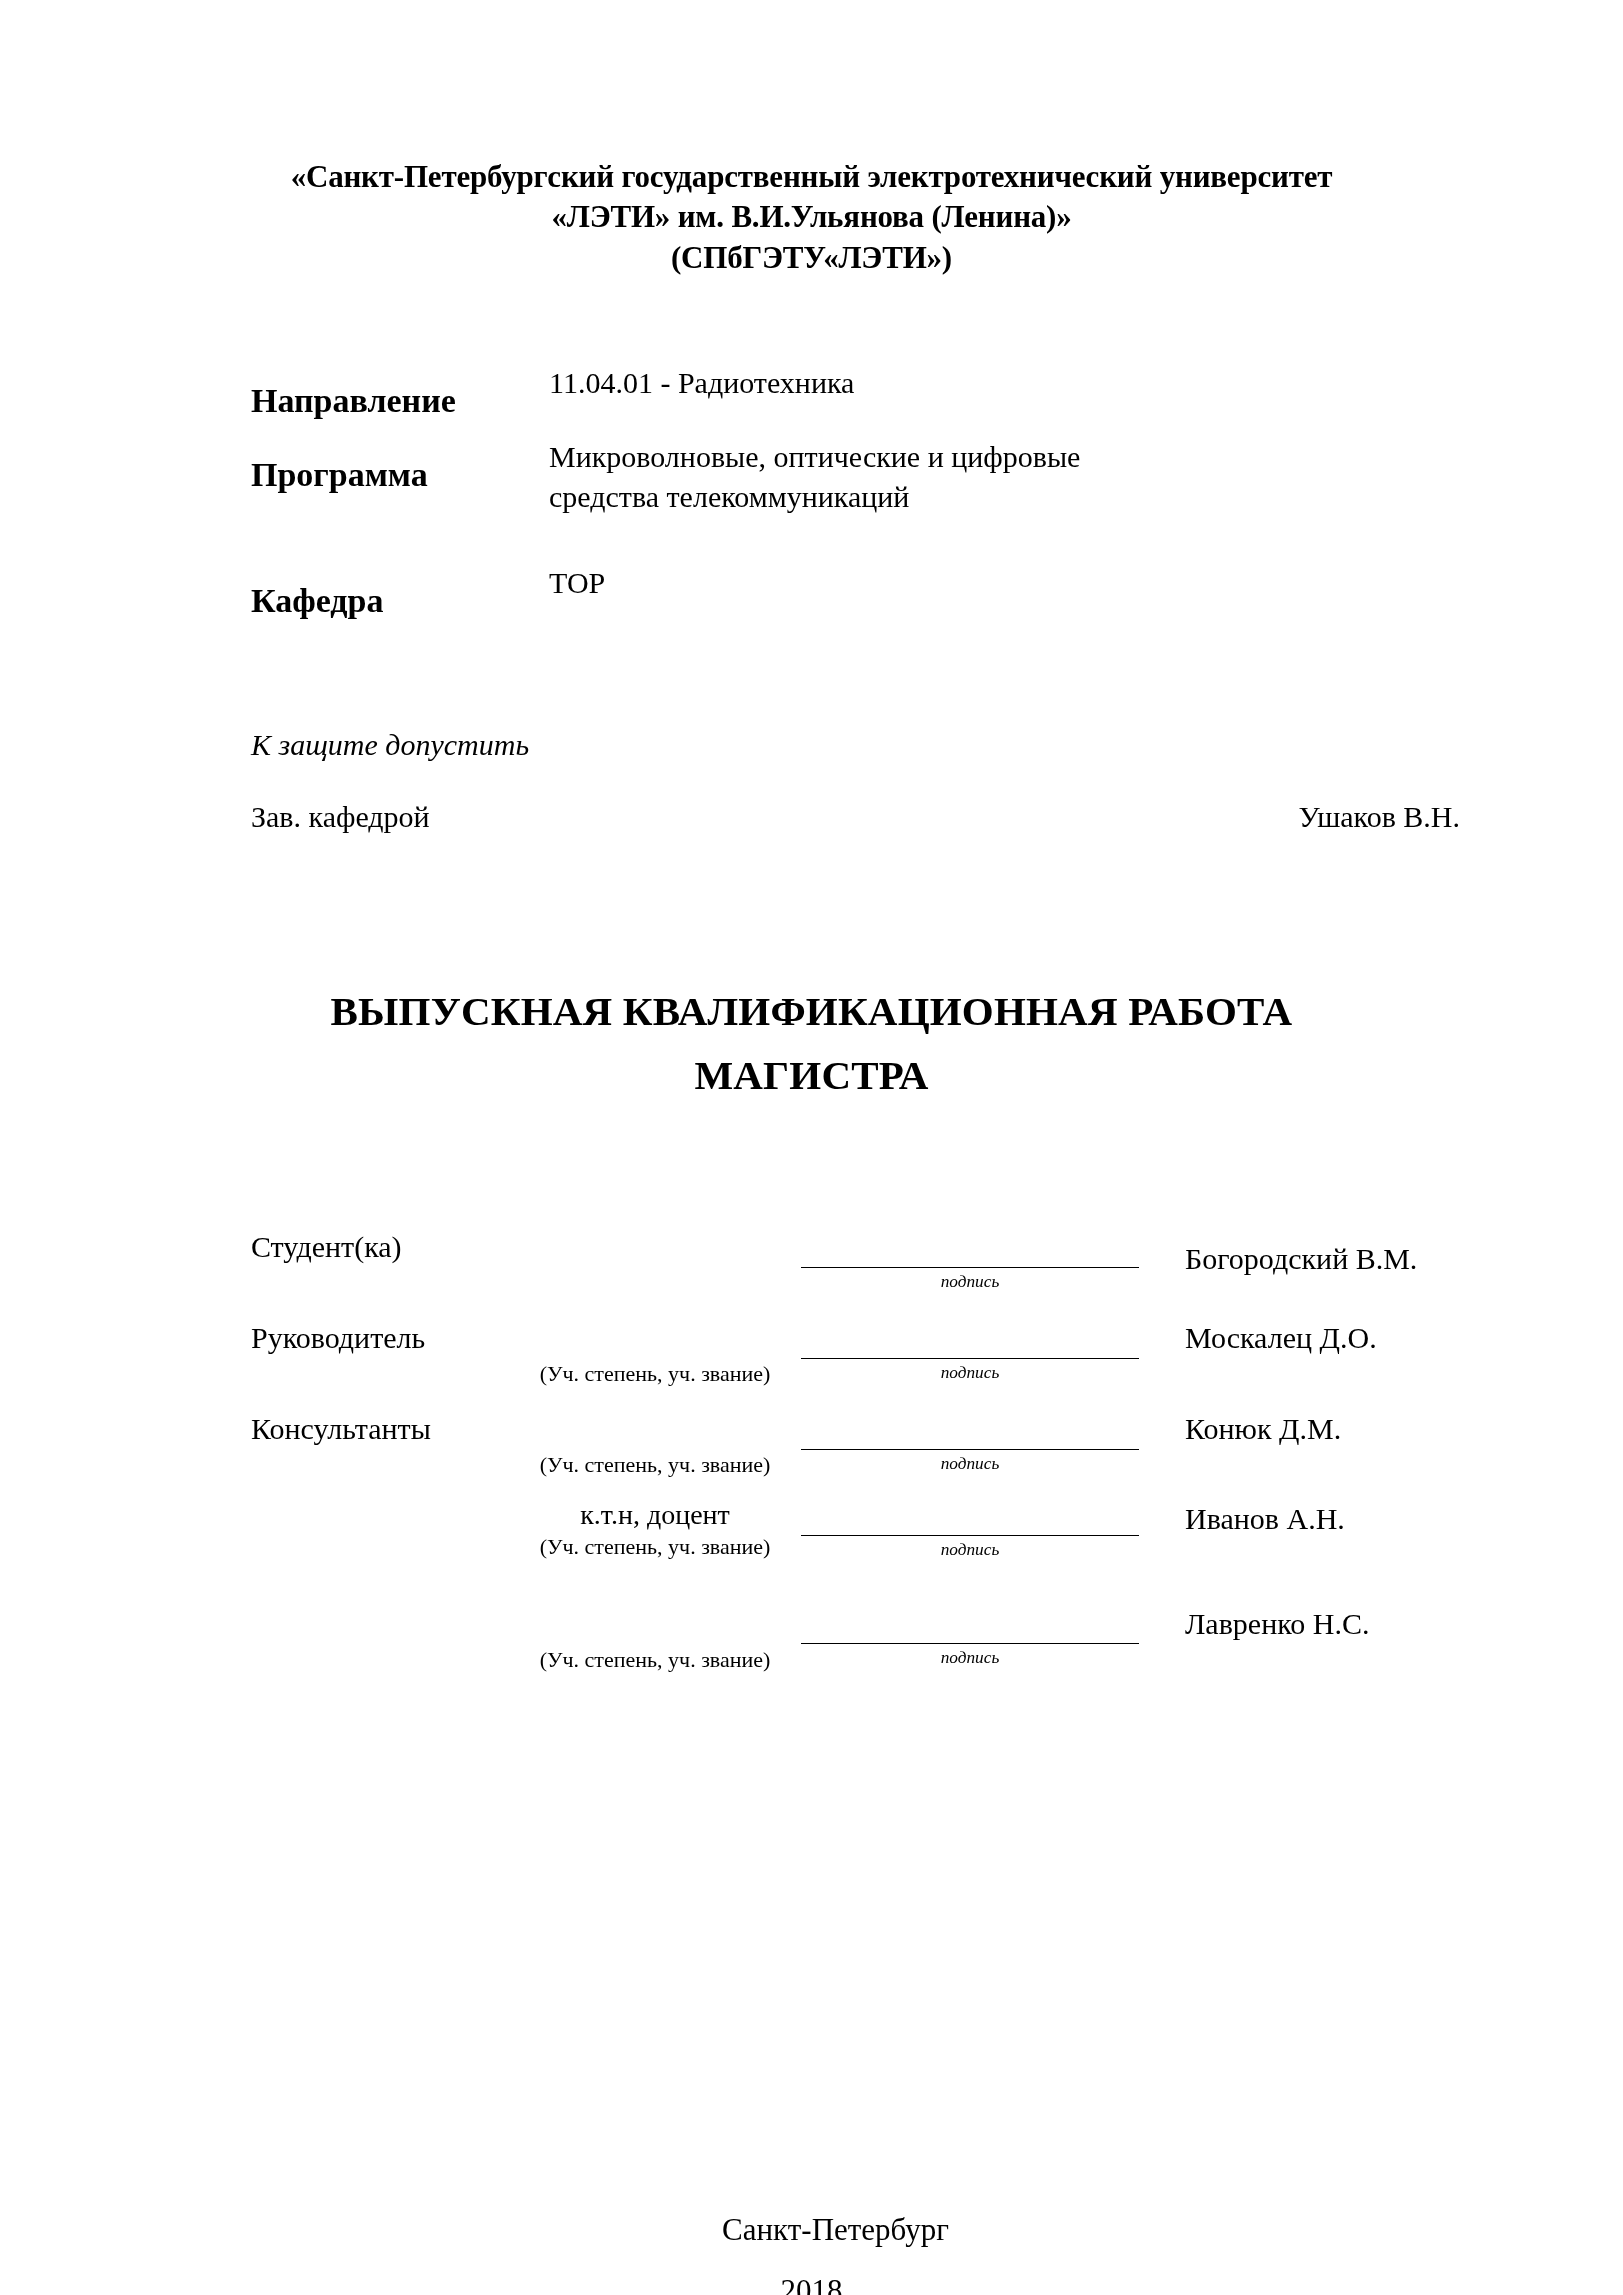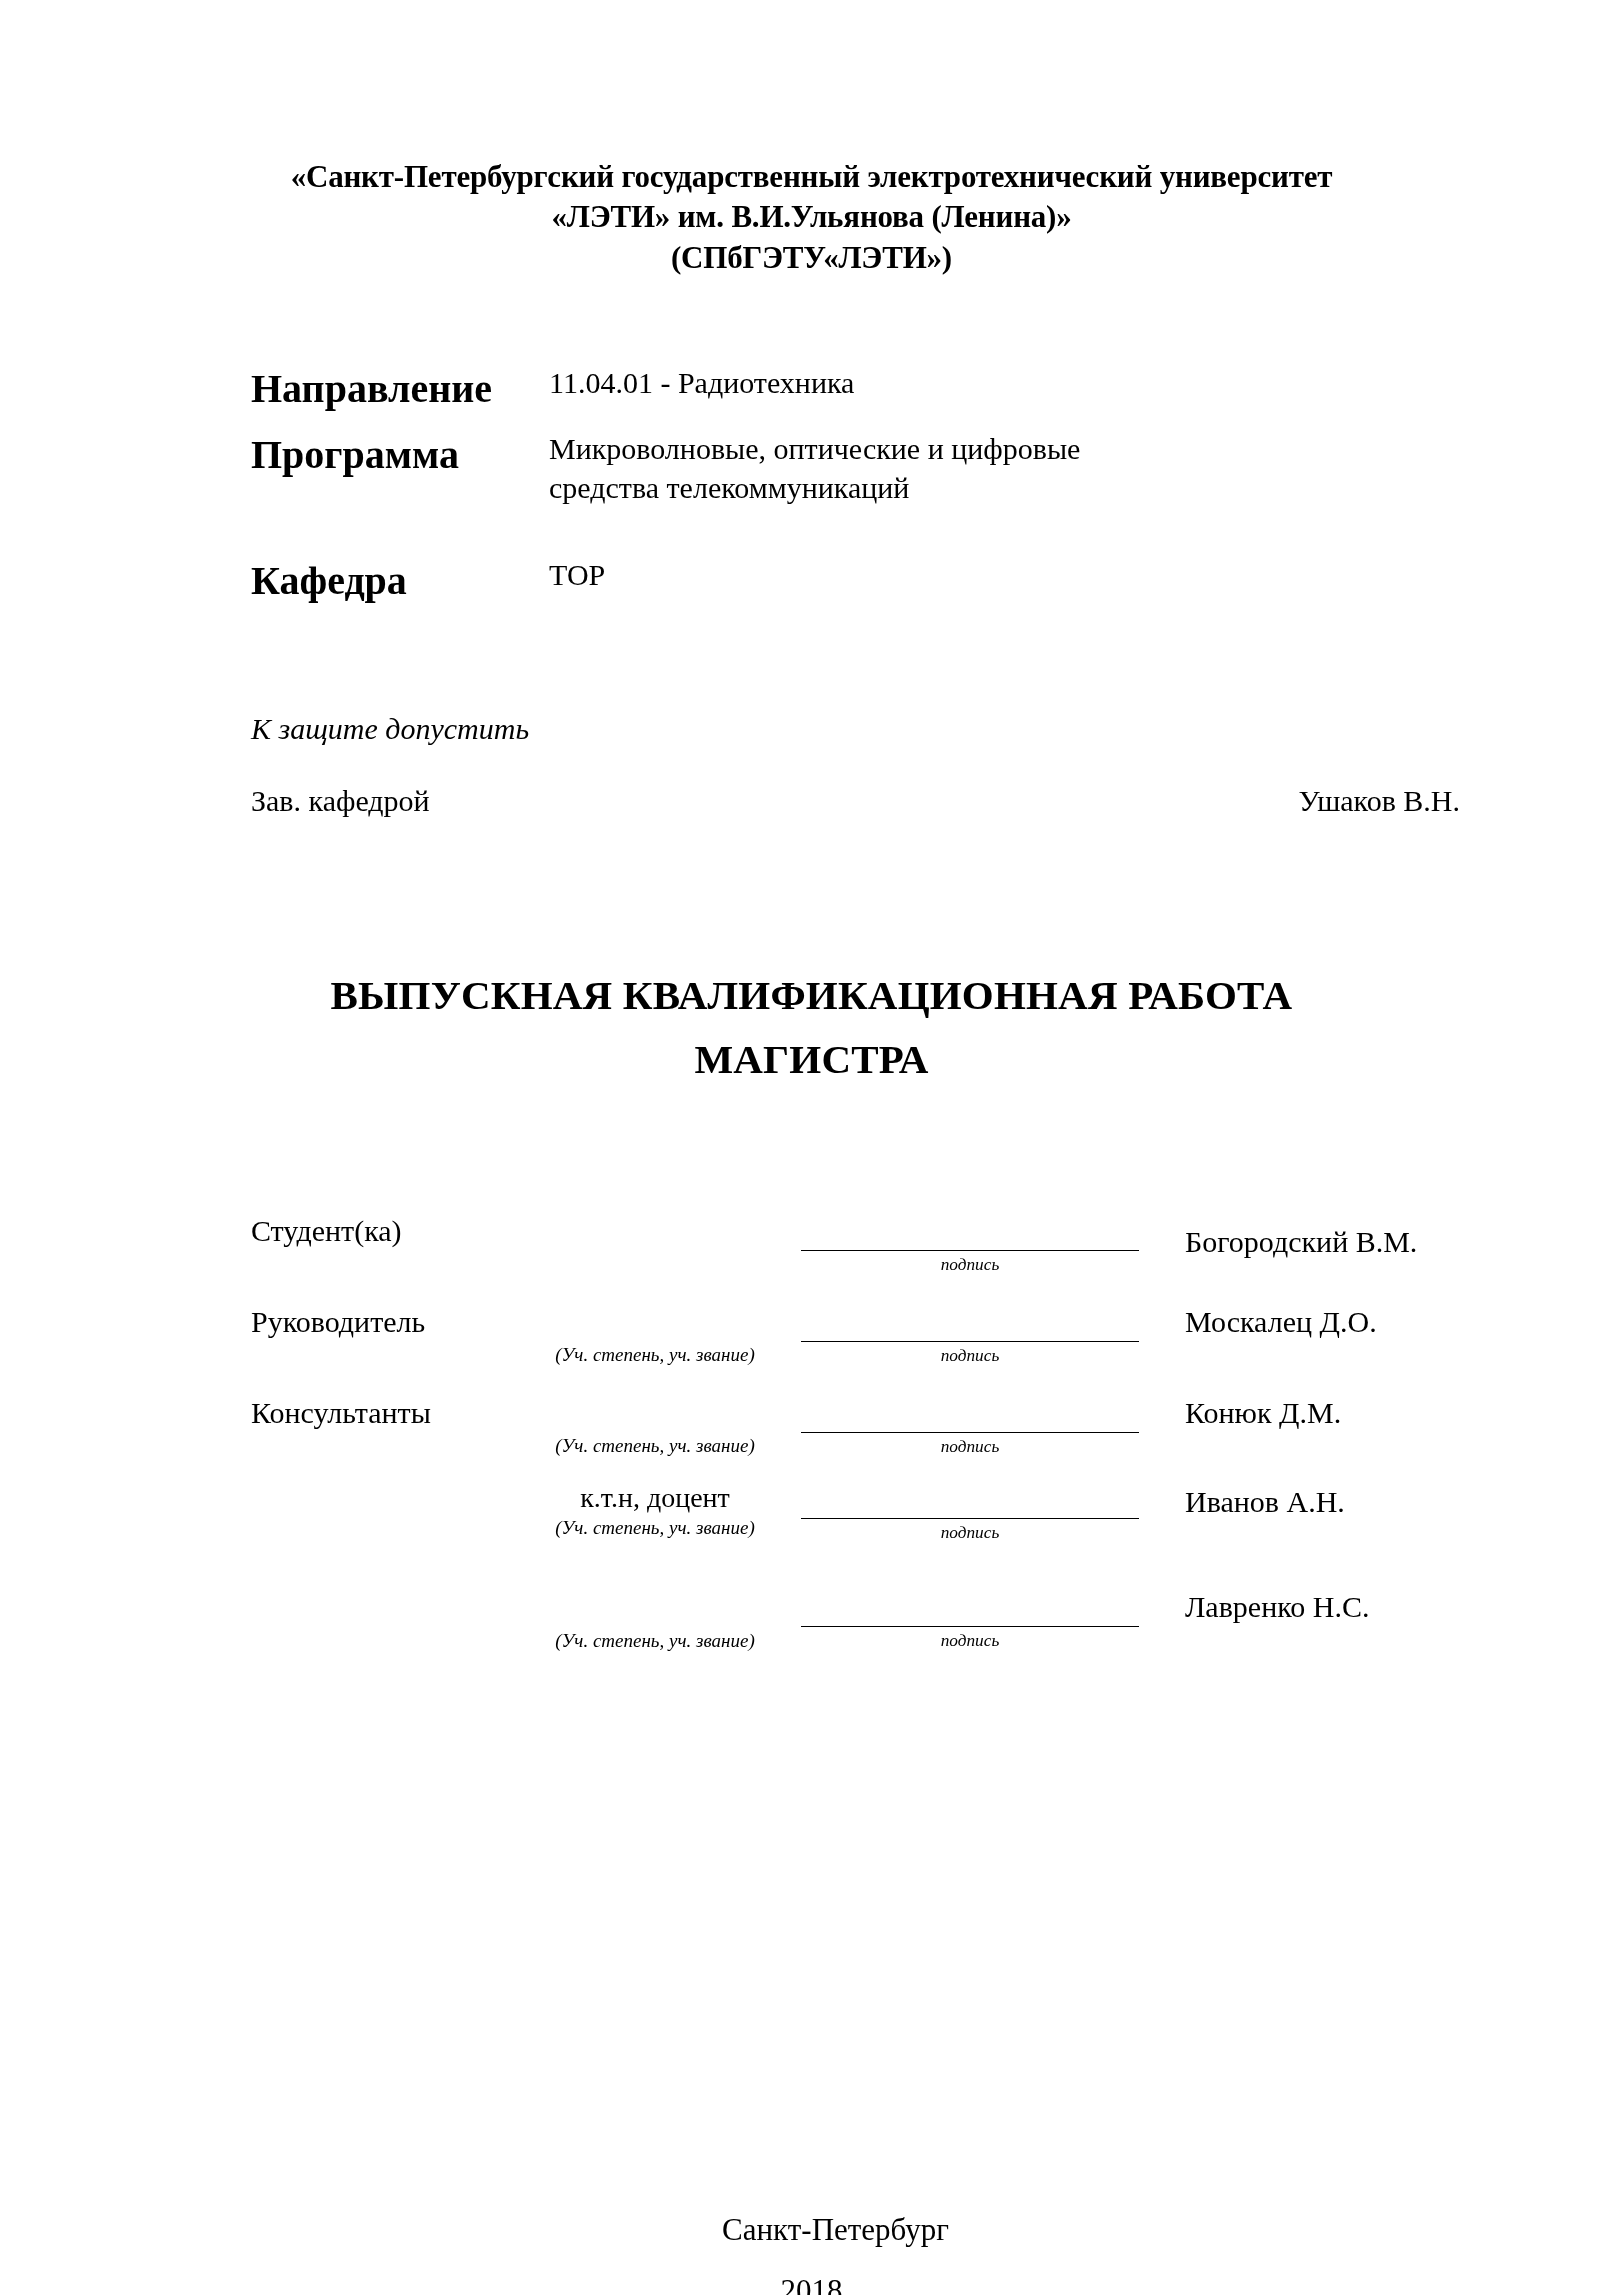--- a/index.html
+++ b/index.html
@@ -40,22 +40,23 @@
   }
   .field-row {
     display: flex;
     align-items: flex-start;
     margin-bottom: 14px;
   }
   .field-label {
     width: 298px;
     flex: 0 0 298px;
     font-weight: bold;
-    font-size: 40px;
+    font-size: 34px;
     line-height: 1.30;
+    margin-top: 16px;
   }
   .field-value {
     font-size: 30px;
     line-height: 1.32;
     max-width: 707px;
   }
   .field-gap { height: 33px; }
 
   
   .approval {
@@ -113,22 +114,21 @@
     left: 0;
     top: 0;
     font-size: 30px;
     white-space: nowrap;
   }
   .sig-degree {
     position: absolute;
     left: 259px;
     width: 290px;
     text-align: center;
-    font-style: italic;
-    font-size: 19px;
+    font-size: 22px;
     white-space: nowrap;
   }
   .sig-degree.plain {
     font-style: normal;
     font-size: 28px;
   }
   .sig-line {
     position: absolute;
     left: 550px;
     width: 338px;

